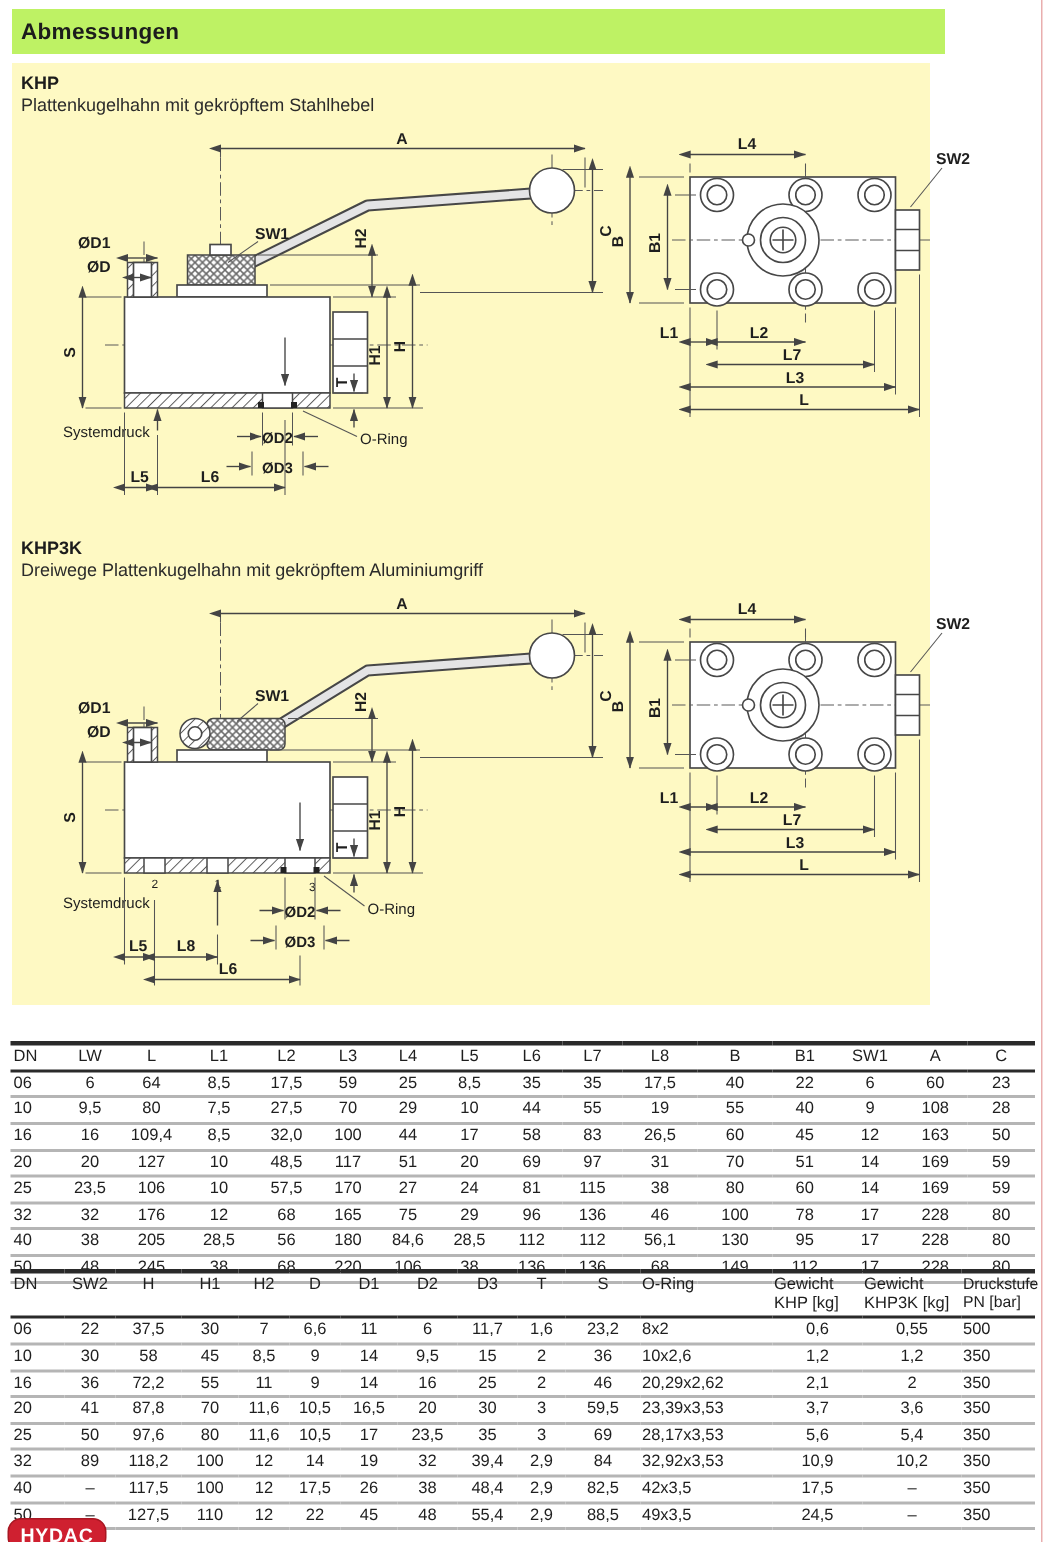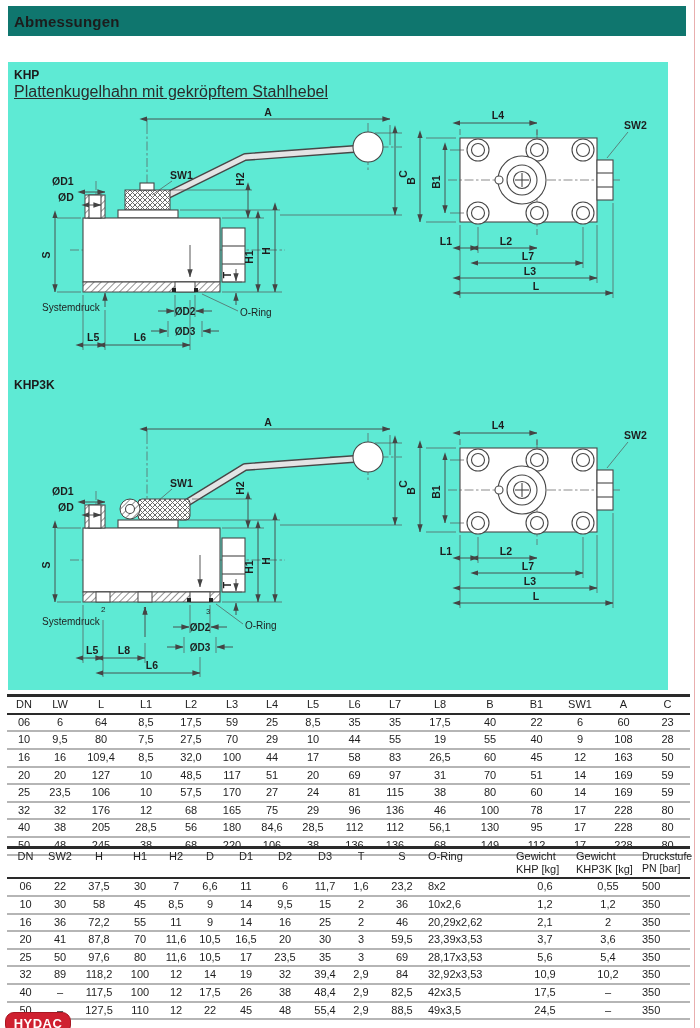--- a/index.html
+++ b/index.html
@@ -1,23 +1,23 @@
 <!DOCTYPE html>
 <html><head>
 <meta charset="utf-8">
 <style>
   html,body{margin:0;padding:0;}
   body{font-family:"Liberation Sans",sans-serif;background:#fff;}
   .page{position:relative;width:700px;height:1028px;background:#ffffff;overflow:hidden;}
   .edge-line{position:absolute;top:0;width:1px;height:100%;background:#e9aeae;}
-  .title-band{position:absolute;left:8px;top:6px;width:678px;height:30px;background:#0f766e;}
+  .title-band{position:absolute;left:8px;top:6px;width:622px;height:30px;background:#bef264;}
   .title-band h1{margin:0;padding:7px 0 0 6px;font-size:15px;font-weight:bold;color:#1c1c1c;letter-spacing:.2px;}
-  .panel{position:absolute;left:8px;top:42px;width:660px;height:628px;background:#5eead4;margin-top:20px;}
+  .panel{position:absolute;left:8px;top:42px;width:612px;height:628px;background:#fef9c3;}
   .sec-head{position:absolute;left:6px;font-size:12px;font-weight:bold;color:#1c1c1c;margin:0;}
-  .sec-sub{position:absolute;left:6px;font-size:16px;color:#2b2b2b;margin:0;text-decoration:underline;}
+  .sec-sub{position:absolute;left:6px;font-size:12px;color:#2b2b2b;margin:0;}
   .drawing{position:absolute;}
   
   .ln{stroke:#474747;stroke-width:1.1;fill:none;}
   .fw{fill:#ffffff;stroke:#474747;stroke-width:1.1;}
   .fh{fill:url(#hatch);stroke:#474747;stroke-width:1;}
   .fx{fill:url(#xhatch);stroke:#474747;stroke-width:1;}
   .cl{stroke:#5a5a5a;stroke-width:.7;fill:none;stroke-dasharray:9 2.5 2.5 2.5;}
   .dim{stroke:#444;stroke-width:.9;fill:none;marker-start:url(#ar);marker-end:url(#ae);}
   .dime{stroke:#444;stroke-width:.9;fill:none;marker-end:url(#ae);}
   .ext{stroke:#555;stroke-width:.7;fill:none;}
@@ -25,21 +25,21 @@
   .dsmall{font-family:"Liberation Sans",sans-serif;font-size:10px;font-weight:normal;fill:#1e1e1e;}
   .dtiny{font-family:"Liberation Sans",sans-serif;font-size:8px;fill:#1e1e1e;}
   .handle-out{stroke:#474747;stroke-width:8;fill:none;stroke-linejoin:round;stroke-linecap:round;}
   .handle-in{stroke:#e4e4e5;stroke-width:5.2;fill:none;stroke-linejoin:round;stroke-linecap:round;}
   
   .dtable{position:absolute;left:7px;width:683px;border-collapse:collapse;table-layout:fixed;}
   .dtable th,.dtable td{font-size:11px;color:#1e1e1e;padding:1px 1px 2px 1px;text-align:center;white-space:nowrap;overflow:visible;font-weight:normal;line-height:1.15;}
   .dtable thead th{border-bottom:2px solid #2a2a2a;}
   .dtable{border-top:3px solid #2a2a2a;}
   .dtable tbody td{border-bottom:2px solid #b5b5b5;}
-  .dtable td:first-child,.dtable th:first-child{text-align:center;padding-left:2px;}
+  .dtable td:first-child,.dtable th:first-child{text-align:left;padding-left:2px;}
   #table2 th{vertical-align:top;}
   #table2 th:nth-child(n+12),#table2 td:nth-child(12),#table2 td:nth-child(15){text-align:left;}
   #table2 th:nth-child(15){font-size:10.5px;}
   .logo{position:absolute;left:5px;top:1012px;width:66px;height:22px;background:#cf2030;border-radius:9px;color:#fff;
         font-size:13px;font-weight:bold;text-align:center;line-height:21px;letter-spacing:.5px;
         border:1.5px solid #a81722;box-sizing:border-box;}
 </style>
 </head>
 <body>
 
@@ -221,20 +221,21 @@
         <line class="ext" x1="197" y1="120" x2="197" y2="178"></line>
         <line class="dim" x1="60" y1="173" x2="197" y2="173"></line>
         <text class="dlabel" x="130" y="170" text-anchor="middle">L3</text>
         <line class="ext" x1="213" y1="98" x2="213" y2="193"></line>
         <line class="dim" x1="60" y1="188" x2="213" y2="188"></line>
         <text class="dlabel" x="136" y="185" text-anchor="middle">L</text>
       </g>
     </svg>
 
     <p class="sec-head" style="top:316px">KHP3K</p>
+    <p class="sec-sub" style="top:331px">Dreiwege Plattenkugelhahn mit gekröpftem Aluminiumgriff</p>
 
     <svg class="drawing" style="left:22px;top:353px" width="410" height="272" viewBox="0 0 410 272">
       <g>
         <line class="cl" x1="40" y1="145" x2="255" y2="145"></line>
         <line class="cl" x1="117" y1="20" x2="117" y2="112"></line>
         <line class="cl" x1="300" y1="42" x2="372" y2="42"></line>
         <line class="cl" x1="338" y1="18" x2="338" y2="66"></line>
         <line class="cl" x1="66" y1="76" x2="66" y2="150"></line>
         <polyline class="handle-out" points="150,92 215,52 324,44"></polyline>
         <polyline class="handle-in" points="150,92 215,52 324,44"></polyline>

